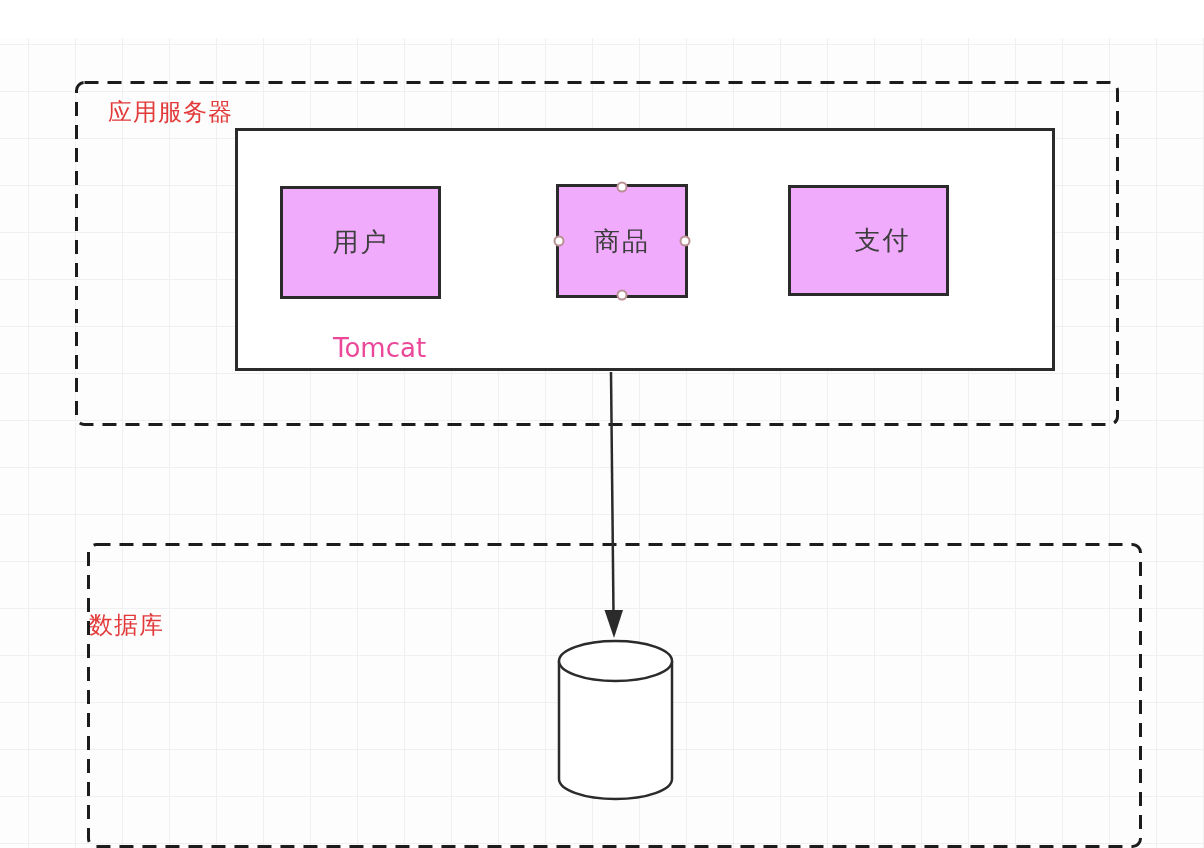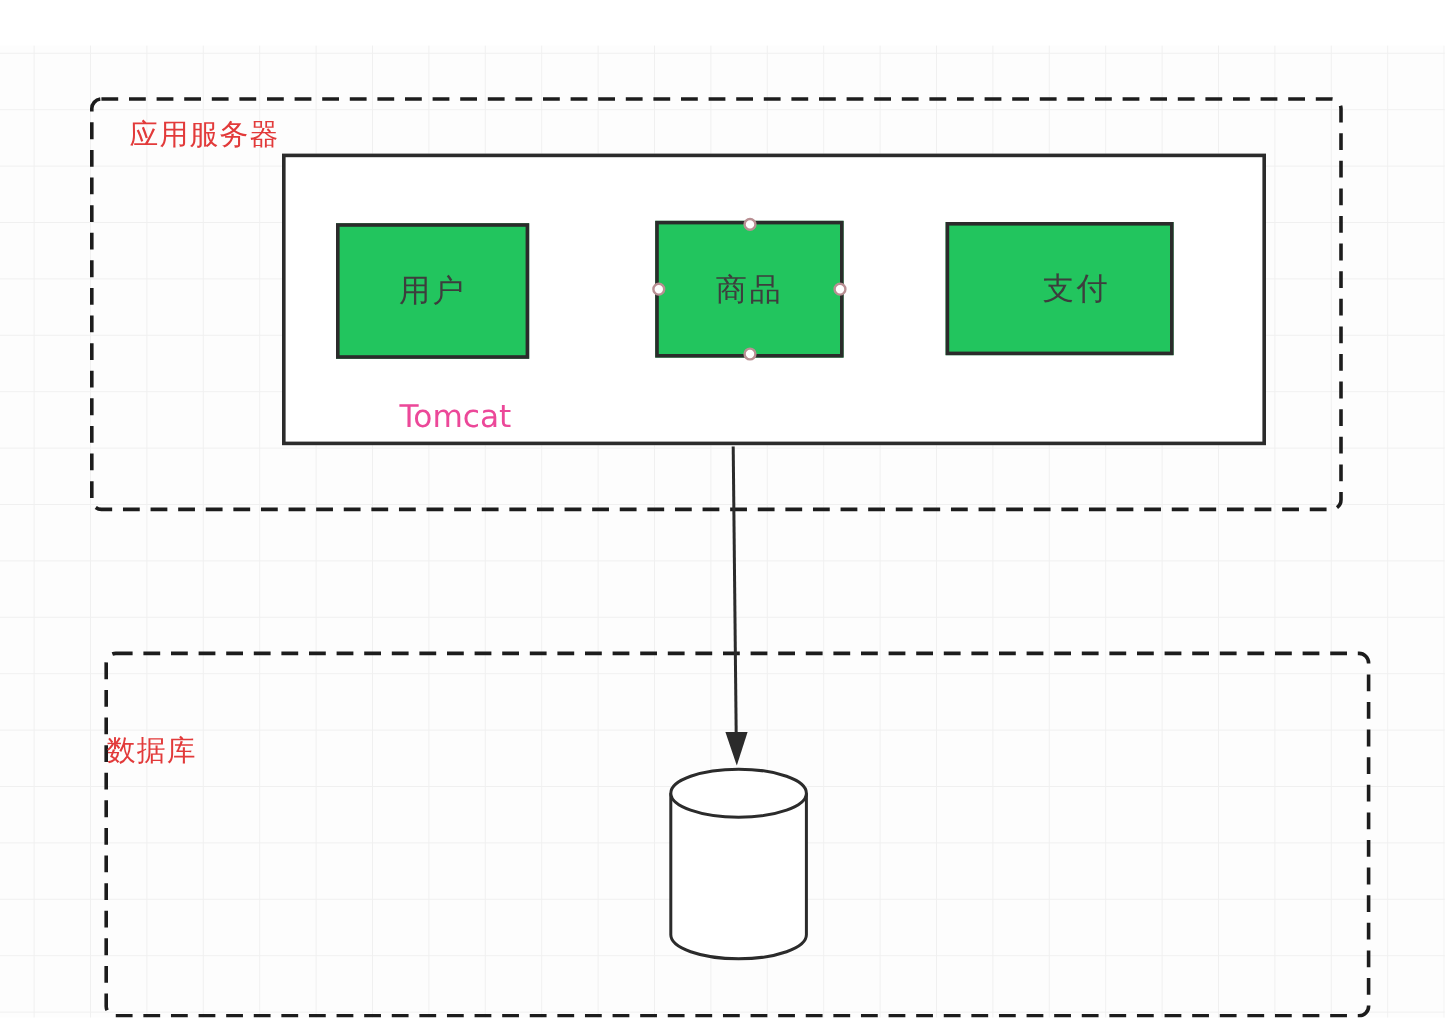--- a/index.html
+++ b/index.html
@@ -44,32 +44,32 @@
     top: 90px;
     width: 820px;
     height: 243px;
     border: 3px solid #2b2b2b;
     background: #ffffff;
     box-sizing: border-box;
   }
   .module-box {
     position: absolute;
     border: 3px solid #2b2b2b;
-    background: #22c55e;
+    background: #f0abfc;
     box-sizing: border-box;
     display: flex;
     align-items: center;
     justify-content: center;
     color: #3d3d3d;
     font-size: 26px;
     letter-spacing: 2px;
   }
   .module-user    { left: 42px;  top: 55px; width: 161px; height: 113px; }
-  .module-product { left: 308px; top: 53px; width: 157px; height: 114px; }
-  .module-pay     { left: 550px; top: 54px; width: 190px; height: 111px; padding-left: 28px; }
+  .module-product { left: 318px; top: 53px; width: 132px; height: 114px; }
+  .module-pay     { left: 550px; top: 54px; width: 161px; height: 111px; padding-left: 28px; }
   .handle {
     position: absolute;
     width: 11px;
     height: 11px;
     border: 2px solid #b98f93;
     background: #ffffff;
     border-radius: 50%;
     box-sizing: border-box;
   }
   .handle-top    { left: 50%; top: 0;    transform: translate(-50%, -50%); }

